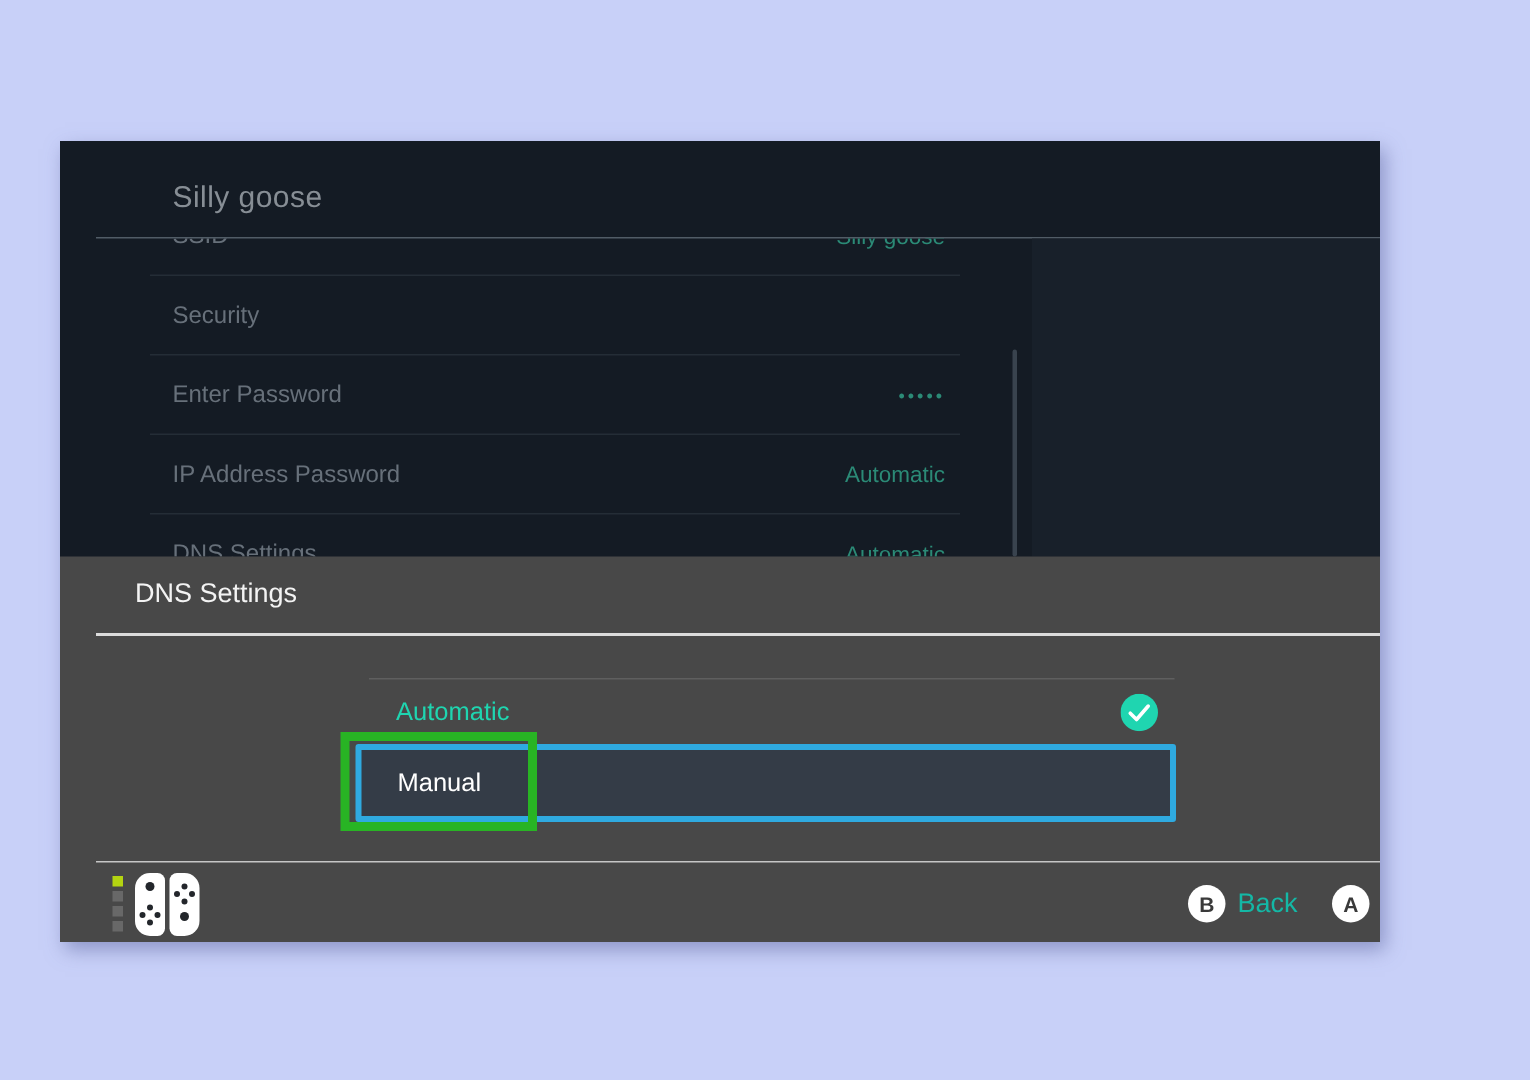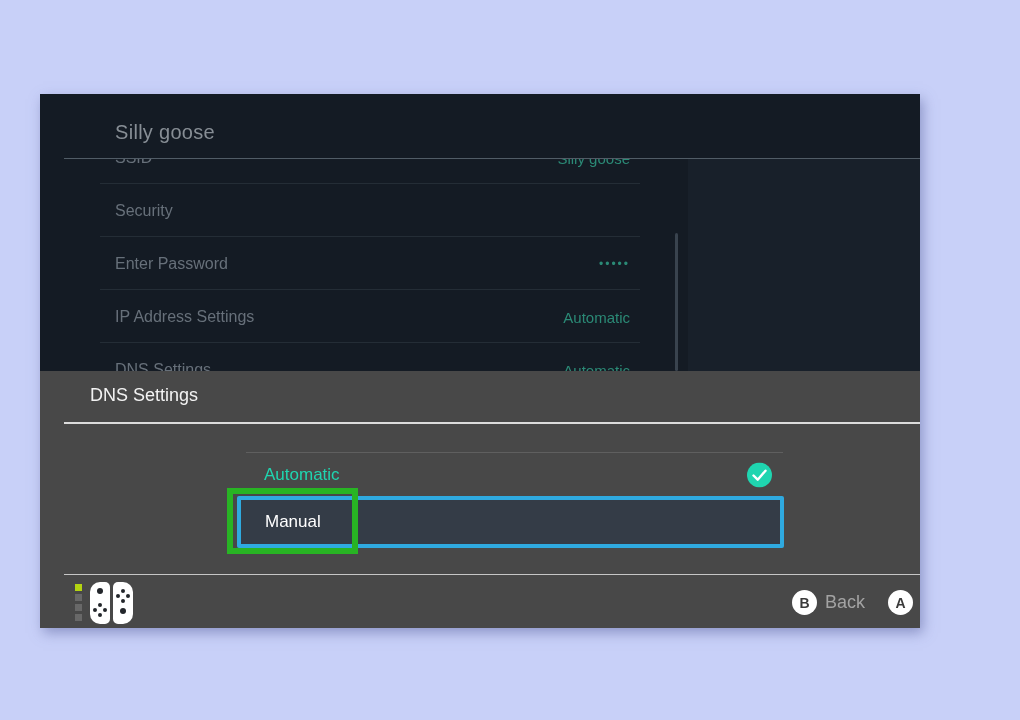--- a/index.html
+++ b/index.html
@@ -117,21 +117,21 @@
     position:absolute;top:15px;display:flex;align-items:center;gap:8px;
     cursor:pointer;
   }
   .hint-back{left:752px;}
   .hint-ok{left:848px;}
   .key-circle{
     width:25px;height:25px;border-radius:50%;background:#ffffff;
     color:#3a3a3a;font-size:14px;font-weight:bold;
     display:flex;align-items:center;justify-content:center;
   }
-  .hint-label{font-size:18px;color:#a3a3a3;}
+  .hint-label{font-size:18px;color:#14b8a6;}
 </style>
 </head>
 <body>
 
 <div class="page">
   <div class="screen">
 
     <div class="net-title">Silly goose</div>
     <div class="net-underline"></div>
     <div class="right-pane"></div>
@@ -143,21 +143,21 @@
       </div>
       <div class="row has-divider" style="top:78px">
         <span class="row-label">Enter Password</span>
         <span class="row-value pw">•••••</span>
       </div>
       <div class="row has-divider" style="top:25px">
         <span class="row-label">Security</span>
         <span class="row-value"></span>
       </div>
       <div class="row has-divider" style="top:131px">
-        <span class="row-label">IP Address Settings</span>
+        <span class="row-label">IP Address Password</span>
         <span class="row-value">Automatic</span>
       </div>
       <div class="row" style="top:184px">
         <span class="row-label">DNS Settings</span>
         <span class="row-value">Automatic</span>
       </div>
     </div>
     <div class="scrollbar"></div>
 
     <div class="modal">

